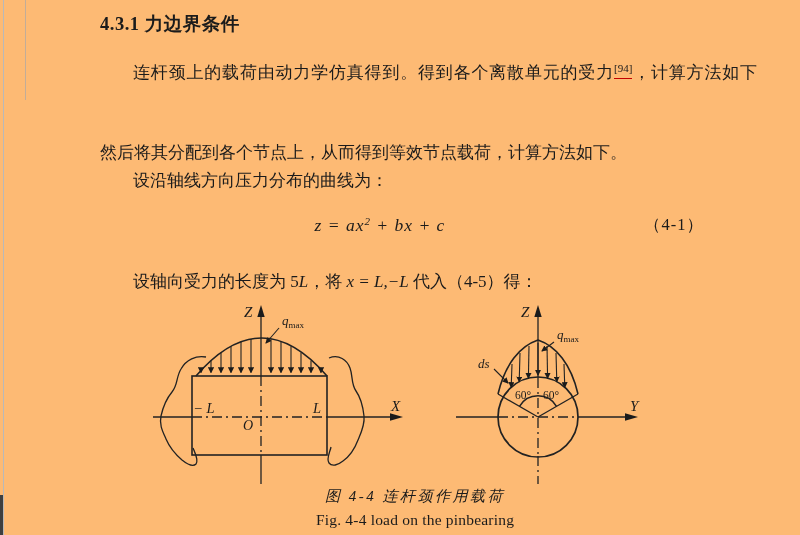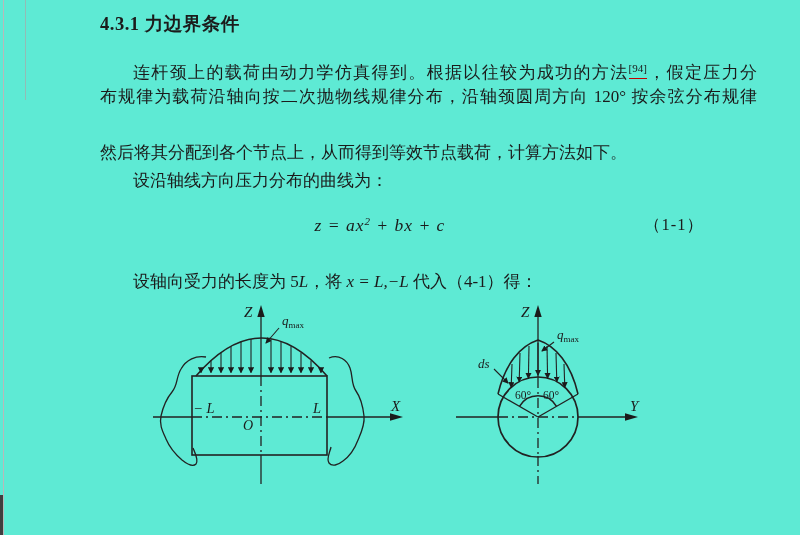--- a/index.html
+++ b/index.html
@@ -1,17 +1,17 @@
 <!DOCTYPE html>
 <html><head>
 <meta charset="utf-8">
 <style>
   html,body{margin:0;padding:0;background:#ffffff;}
   .page{
-    position:relative; width:800px; height:535px; background:#5eead4; overflow:hidden;
+    position:relative; width:800px; height:535px; background:#fdba74; overflow:hidden;
     font-family:"Liberation Serif","DejaVu Serif",serif; color:#1b1b1b;
   }
   .edge-line{position:absolute; left:3px; top:0; width:1px; height:535px; background:#b9b9b9;}
   .edge-line2{position:absolute; left:25px; top:0; width:1px; height:100px; background:#a8a8a8; opacity:.7;}
   .corner-mark{position:absolute; left:0; top:495px; width:3px; height:40px; background:#3f3f3f;}
 
   .heading{
     position:absolute; left:100px; top:11px; font-size:18.5px; font-weight:bold;
     letter-spacing:.5px; white-space:nowrap;
   }
@@ -47,31 +47,30 @@
 <body>
 
 <div class="page">
 
   <div class="edge-line"></div>
   <div class="edge-line2"></div>
   <div class="corner-mark"></div>
 
   <div class="heading">4.3.1 力边界条件</div>
 
-  <div class="bline just indent" style="top:57px"><span>连杆颈上的载荷由动力学仿真得到。根据以往较为成功的方法</span><span class="cite">[94]</span><span>，假定压力分</span></div>
-  <div class="bline just" style="top:86px">布规律为载荷沿轴向按二次抛物线规律分布，沿轴颈圆周方向 120° 按余弦分布规律</div>
+  <div class="bline just indent" style="top:57px"><span>连杆颈上的载荷由动力学仿真得到。得到各个离散单元的受力</span><span class="cite">[94]</span><span>，计算方法如下</span></div>
   <div class="bline" style="top:142px">然后将其分配到各个节点上，从而得到等效节点载荷，计算方法如下。</div>
   <div class="bline indent" style="top:170px">设沿轴线方向压力分布的曲线为：</div>
 
   <div class="eq-row">
     <span class="eq"><span>z = ax</span><span class="pow">2</span><span> + bx + c</span></span>
   </div>
-  <div class="eq-num">（1-1）</div>
+  <div class="eq-num">（4-1）</div>
 
-  <div class="bline" style="top:271px; left:133px"><span>设轴向受力的长度为 5</span><span class="mathit">L</span><span>，将 </span><span class="mathit">x = L,−L</span><span> 代入（4-1）得：</span></div>
+  <div class="bline" style="top:271px; left:133px"><span>设轴向受力的长度为 5</span><span class="mathit">L</span><span>，将 </span><span class="mathit">x = L,−L</span><span> 代入（4-5）得：</span></div>
 
   <div class="fig" style="left:145px; top:298px">
     <svg width="295" height="192" viewBox="0 0 295 192">
       <defs>
         <marker id="ahL" viewBox="0 0 10 10" refX="8.5" refY="5" markerWidth="5.5" markerHeight="5.5" orient="auto">
           <path d="M0,0 L10,5 L0,10 z" fill="#1b1b1b"></path>
         </marker>
       </defs>
       <g stroke="#222222" stroke-width="1.3" fill="none">
 
@@ -169,14 +168,16 @@
       </g>
       <text x="71" y="19" font-size="15" font-style="italic"><tspan>Z</tspan></text>
       <text x="180" y="113" font-size="15" font-style="italic"><tspan>Y</tspan></text>
       <text x="28" y="70" font-size="13" font-style="italic"><tspan>ds</tspan></text>
       <text x="107" y="41"><tspan font-size="13" font-style="italic">q</tspan><tspan font-size="9" dy="2.5">max</tspan></text>
       <text x="73" y="101" font-size="11.5" text-anchor="middle"><tspan>60°</tspan></text>
       <text x="101" y="101" font-size="11.5" text-anchor="middle"><tspan>60°</tspan></text>
     </svg>
   </div>
 
+  <div class="cap-zh">图 4-4 连杆颈作用载荷</div>
+  <div class="cap-en">Fig. 4-4 load on the pinbearing</div>
 
 </div>
 
 </body></html>

